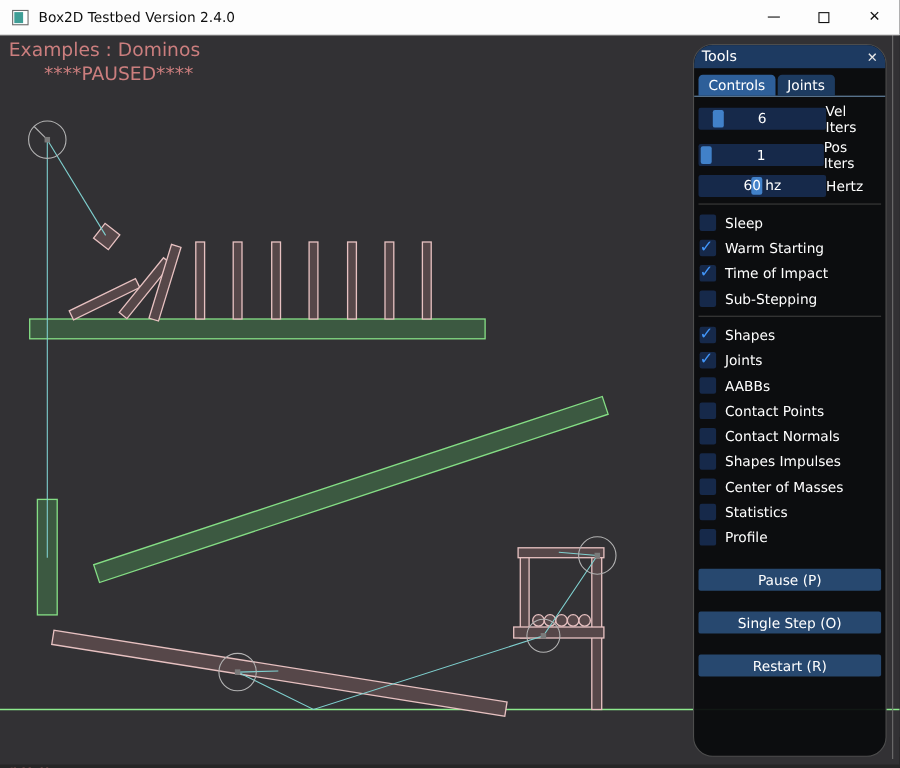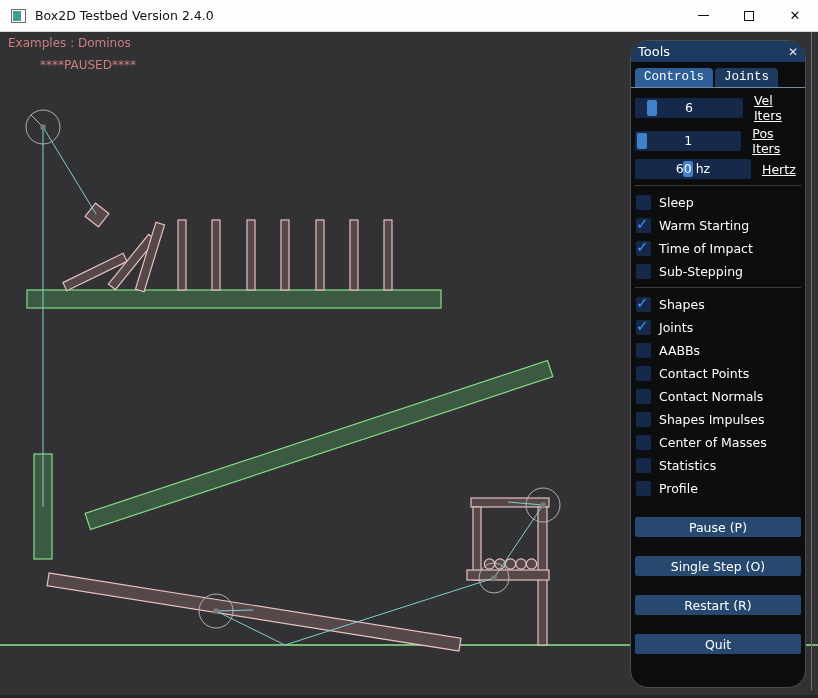--- a/index.html
+++ b/index.html
@@ -20,51 +20,51 @@
   .win-btn { width:46px; height:32px; display:flex; align-items:center; justify-content:center;
              color:#111; }
   .glyph-min { width:11px; height:1px; background:#111; }
   .glyph-max { width:10px; height:10px; border:1px solid #111; }
   .glyph-close { font-size:13px; line-height:1; }
 
   
   .client { position:absolute; top:32px; left:0; width:818px; height:666px;
             background:var(--canvas-bg); }
   svg.scene { position:absolute; top:0; left:0; z-index:1; }
-  .hud { position:absolute; z-index:2; color:var(--text-pink); font-size:12px; }
+  .hud { position:absolute; z-index:2; color:var(--text-pink); font-size:17px; }
   .hud-example { left:8px; top:4px; }
   .hud-paused { left:8px; top:26px;margin-left:32px; }
   .hud-ms { left:8px; top:644px;margin-top:17px; }
   .frame-right-line { position:absolute; left:811px; top:0; width:1px; height:658px;
             background:#6e6e6e; z-index:6; }
   .frame-bottom { position:absolute; left:0; bottom:0; width:818px; height:3px;
             background:#262626; z-index:6; }
 
   
   .tools { position:absolute; left:630px; top:8px; width:176px; height:648px;
            background:var(--panel-bg); border:1px solid var(--panel-border);
            border-radius:18px; z-index:5; overflow:hidden; color:var(--text-light);
            font-size:12.5px; }
   .tools-titlebar { height:21px; background:var(--titlebar-bg); display:flex;
            align-items:center; padding:0 7px; }
   .tools-title { font-size:13px; color:#fff; }
   .tools-close { margin-left:auto; color:#e8e8e8; font-size:12px; cursor:default; }
-  .tabsrow { display:flex; gap:2px; padding:6px 4px 0 4px; border-bottom:1px solid var(--tab-underline);font-family:Liberation Mono, monospace; }
+  .tabsrow { display:flex; gap:2px; padding:6px 4px 0 4px; border-bottom:1px solid var(--tab-underline); }
   .tab { height:19px; padding:2px 9px 0 9px; border-radius:4px 4px 0 0; color:#fff; }
   .tab.active { background:var(--tab-active); }
   .tab.inactive { background:var(--tab-inactive); }
   .tools-body { padding:2px 4px 0 4px; }
 
   .srow { display:flex; align-items:center; margin-top:3px; }
   .slider { position:relative; width:116px; height:20px; background:var(--frame-bg);
             border-radius:2px; }
   .sgrab { position:absolute; top:2px; width:10px; height:16px; border-radius:2px;
            background:var(--slider-grab); }
   .sval { position:absolute; left:0; right:0; top:2px; text-align:center; color:#fff; }
-  .slbl { margin-left:11px; color:#fff;text-decoration:underline; }
+  .slbl { margin-left:0; color:#fff; }
 
   .sep { height:1px; background:var(--separator); margin:6px 0 6px 0; }
 
   .crow { display:flex; align-items:center; height:20px; margin-top:3px; }
   .cbox { position:relative; width:15px; height:15px; margin:0 8px 0 1px;
           background:var(--frame-bg); border-radius:2px; }
   .check { position:absolute; left:0px; top:-3px; color:var(--check-blue);
            font-size:15px; font-weight:bold; }
   .clbl { color:#fff; }
 
@@ -265,21 +265,20 @@
             </div>
             <div class="crow">
               <span class="cbox"></span>
               <span class="clbl">Profile</span>
             </div>
           </div>
         <div class="btncol" id="btn-col">
             <button class="pbtn">Pause (P)</button>
             <button class="pbtn">Single Step (O)</button>
             <button class="pbtn">Restart (R)</button>
-            <button class="pbtn">Quit</button>
           </div>
       </div>
     </div>
 
     <div class="frame-right-line"></div>
     <div class="frame-bottom"></div>
   </div>
 </div>
 
 </body></html>

